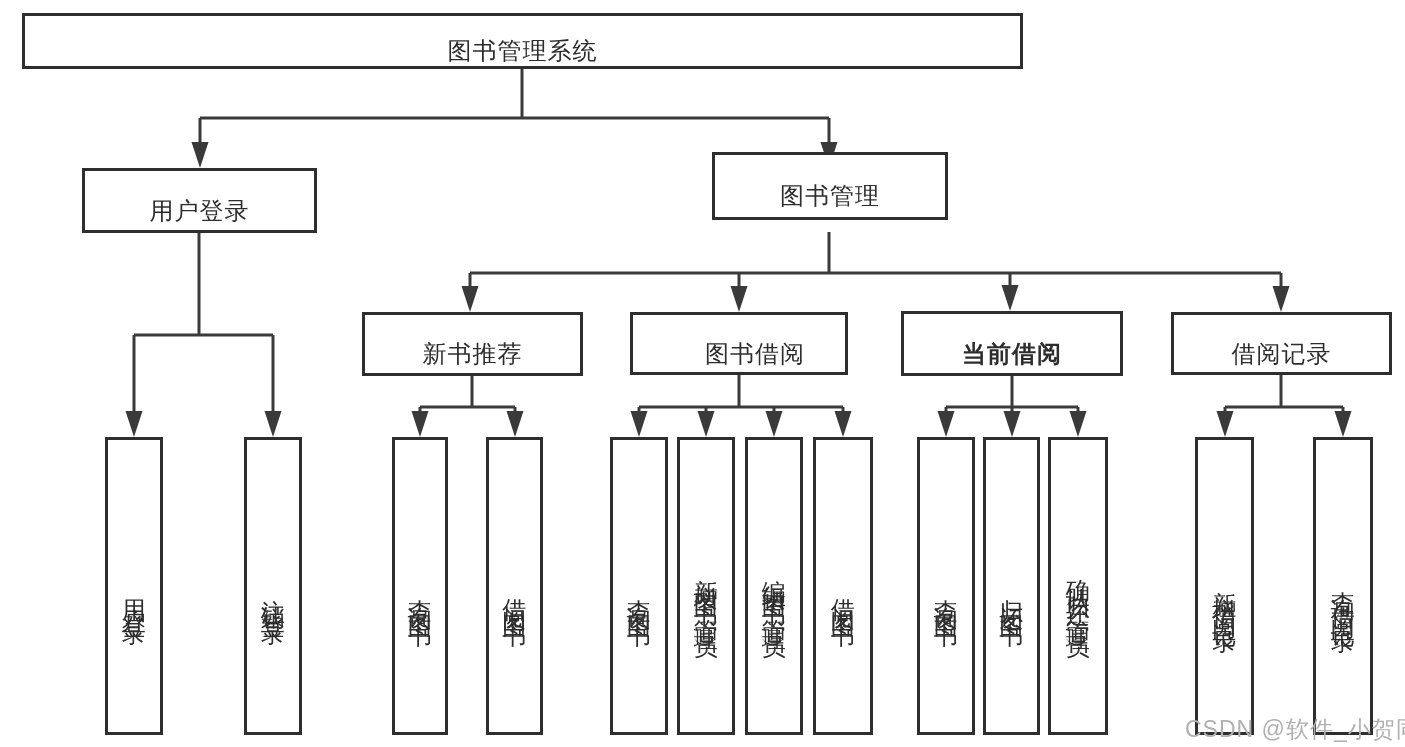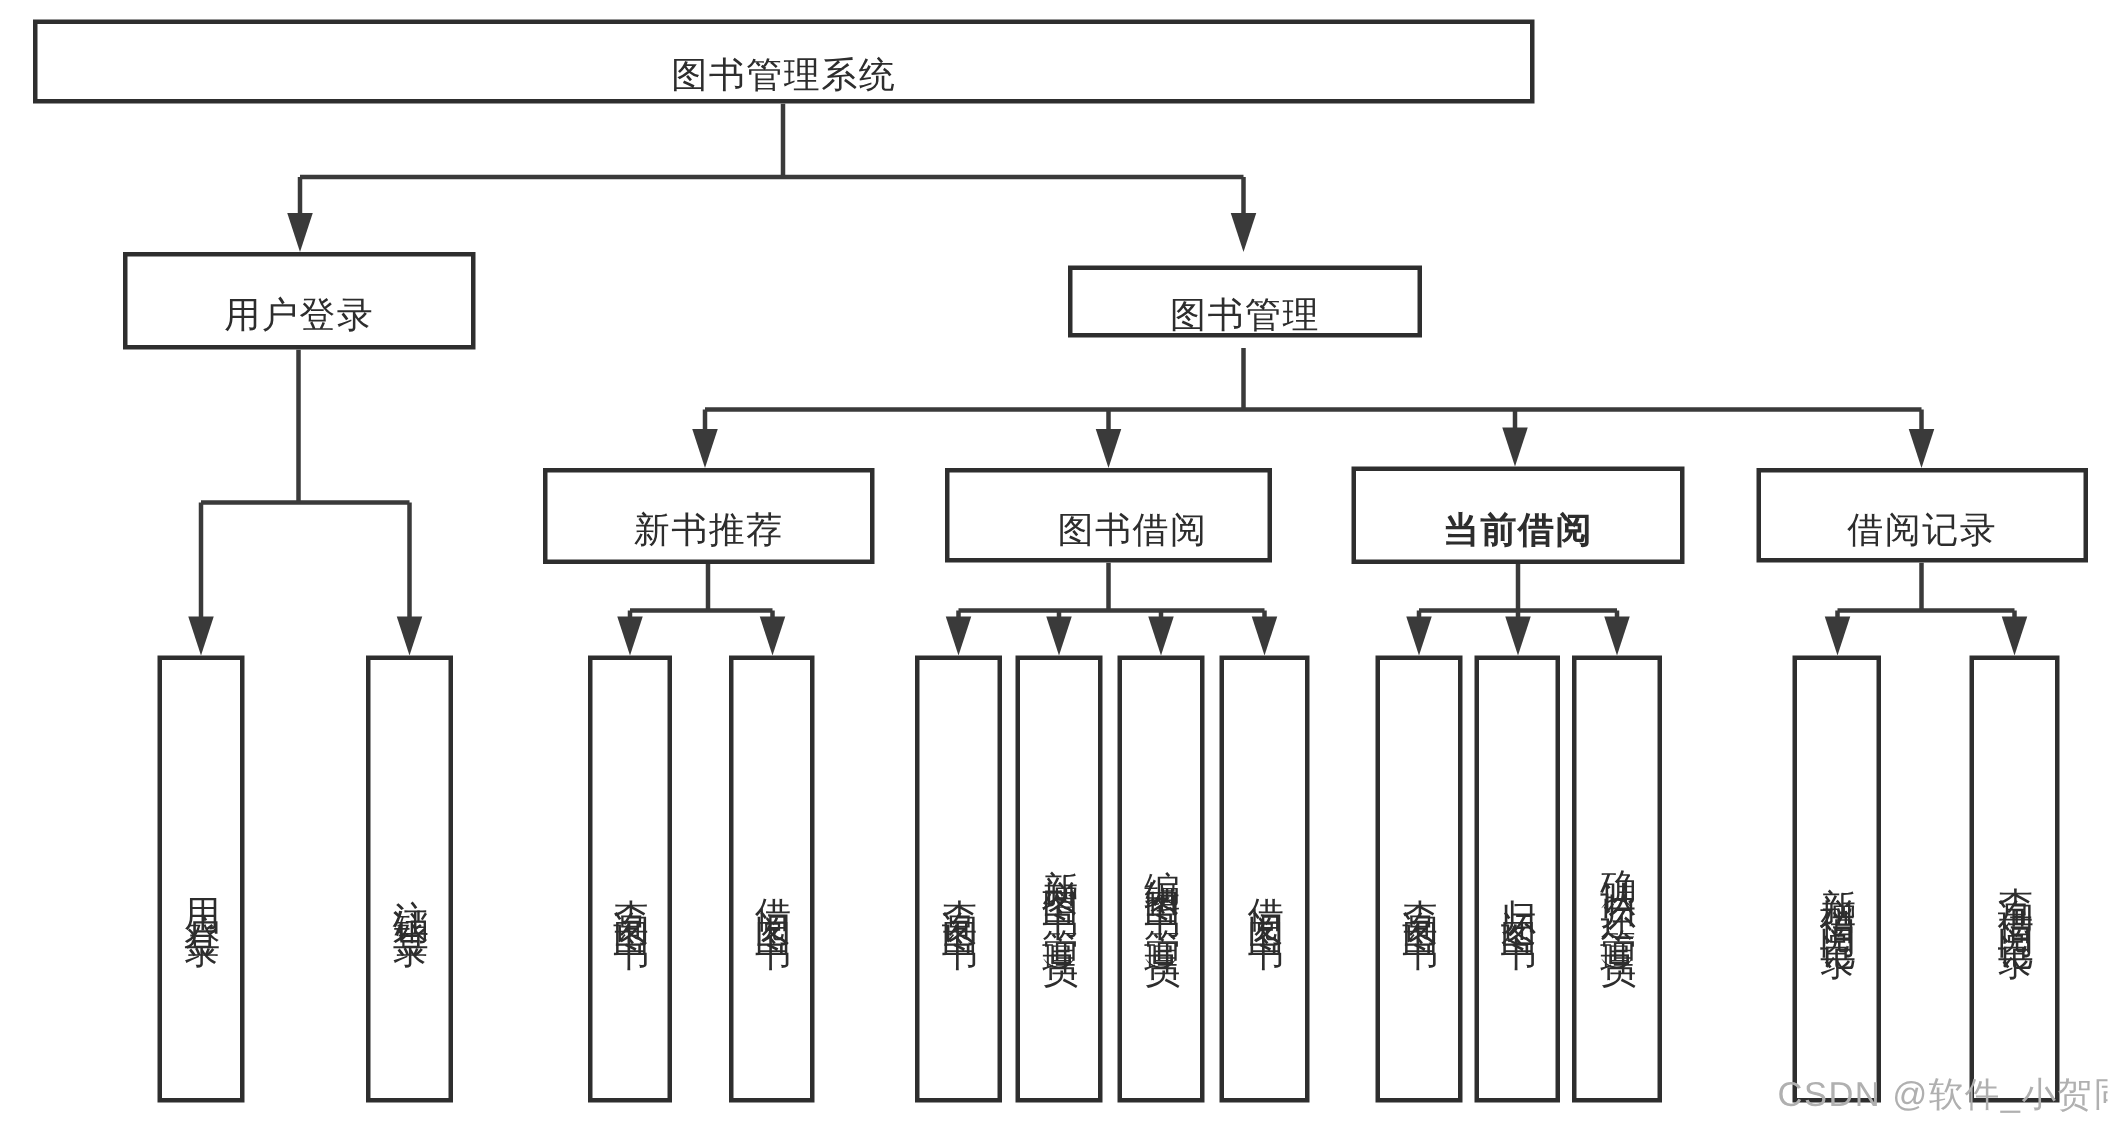--- a/index.html
+++ b/index.html
@@ -106,21 +106,21 @@
       <line x1="1343" y1="407" x2="1343" y2="414" stroke="#3a3a3a" stroke-width="3"></line>
       <polygon points="1343,437 1334.5,411 1351.5,411" fill="#3a3a3a"></polygon>
     </svg>
   <div id="nodes">
       <div class="node horizontal" style="left: 22px; top: 13px; width: 1001px; height: 56px;">
         <span class="node-label">图书管理系统</span>
       </div>
       <div class="node horizontal" style="left: 82px; top: 168px; width: 235px; height: 65px;">
         <span class="node-label">用户登录</span>
       </div>
-      <div class="node horizontal" style="left: 712px; top: 177px; width: 236px; height: 48px;">
+      <div class="node horizontal" style="left: 712px; top: 152px; width: 236px; height: 68px;">
         <span class="node-label">图书管理</span>
       </div>
       <div class="node horizontal" style="left: 362px; top: 312px; width: 221px; height: 64px;">
         <span class="node-label">新书推荐</span>
       </div>
       <div class="node horizontal" style="left: 630px; top: 312px; width: 218px; height: 63px; padding-left: 32px;">
         <span class="node-label">图书借阅</span>
       </div>
       <div class="node horizontal" style="left: 901px; top: 311px; width: 222px; height: 65px; font-weight: bold;">
         <span class="node-label">当前借阅</span>

